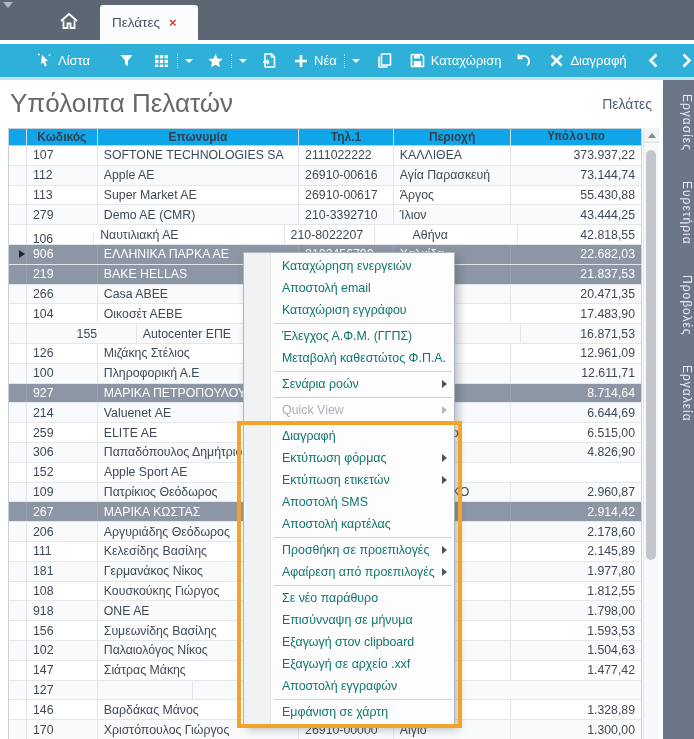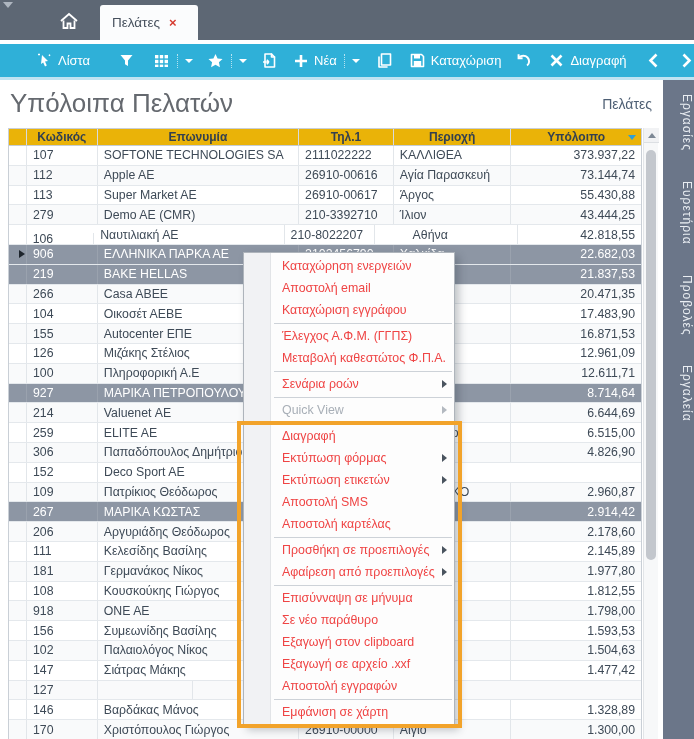--- a/index.html
+++ b/index.html
@@ -30,24 +30,24 @@
   .tcaret { width:0; height:0; border-left:4px solid transparent; border-right:4px solid transparent;
     border-top:4px solid #fff; }
 
   
   .page-title { position:absolute; left:10px; top:88px; font-size:26px; color:#65696f; }
   .page-subtitle { position:absolute; right:42px; top:96px; font-size:14px; color:#4e5f74; }
 
   
   .grid { position:absolute; left:8px; top:128px; width:634px; height:611px;
     border:1px solid #c9cfd6; border-bottom:none; font-size:12.3px; background:#fff; }
-  .ghead { display:flex; height:17px; background:#eab308; border-bottom:1px solid #c6cdd4; }
+  .ghead { display:flex; height:17px; background:#0ea5e9; border-bottom:1px solid #c6cdd4; }
   .gh { font-weight:bold; color:#33404f; font-size:12px; display:flex; align-items:center;
     justify-content:center; border-right:1px solid #d6dbe0; position:relative; }
-  .gh:last-child { border-right:none; }
+  .gh:last-child { border-right:none;font-family:Liberation Mono, monospace; }
   .sort-down { position:absolute; right:5px; top:6px; width:0; height:0;
     border-left:4px solid transparent; border-right:4px solid transparent; border-top:5px solid #2e9fd4; }
   .grow { display:flex; height:19.8px; border-bottom:1px solid #e4e8ec; background:#fff; }
   .grow.alt { background:#f9fafb; }
   .grow.sel { background:#8d96a4; }
   .grow.sel .gc { color:#fff; border-right-color:#9aa2ae; }
   .gc { color:#3e4a57; display:flex; align-items:center; padding:0 6px; overflow:hidden;
     white-space:nowrap; border-right:1px solid #e2e6ea; position:relative; }
   .gc.num { justify-content:flex-end; }
   .gc:last-child { border-right:none; }
@@ -69,21 +69,21 @@
   .side-tabs { position:absolute; left:663px; top:80px; width:31px; height:659px; background:#6b7689; }
   .side-tab { writing-mode:vertical-rl; color:#e9edf2; font-size:12px; letter-spacing:1px;
     padding:10px 0; margin:4px auto 10px auto; display:block; text-align:center; width:100%; cursor:pointer; }
 
   
   .cmenu { position:absolute; left:243px; top:252px; width:212px; background:#fdfdfd;
     border:1px solid #aeb4bb; box-shadow:4px 4px 8px rgba(40,50,60,.28); padding:2px 0; z-index:10; }
   .cmenu-gutter { position:absolute; left:0; top:0; bottom:0; width:27px; background:#f1f2f4;
     border-right:1px solid #e2e4e7; }
   .mi { position:relative; height:22px; display:flex; align-items:center; padding-left:38px;
-    padding-right:8px; font-size:12.4px; color:#ef4444; cursor:pointer; }
+    padding-right:8px; font-size:12.4px; color:#0f766e; cursor:pointer; }
   .mi.disabled { color:#a8afb7; cursor:default; }
   .mi .subarrow { position:absolute; right:7px; top:7px; width:0; height:0;
     border-top:4px solid transparent; border-bottom:4px solid transparent; border-left:5px solid #4a545f; }
   .mi.disabled .subarrow { border-left-color:#b3b9c0; }
   .msep { height:1px; background:#cdd2d8; margin:1.5px 2px 1.5px 30px; }
 
   
   .orange-box { position:absolute; left:237px; top:421px; width:225px; height:307px;
     border:4px solid #f2a32a; z-index:11; pointer-events:none; }
 </style>
@@ -304,21 +304,21 @@
       <div class="grow">
         <div class="gc " style="width: 18px;"></div>
         <div class="gc " style="width: 71px;">104</div>
         <div class="gc " style="width: 202px;">Οικοσέτ ΑΕΒΕ</div>
         <div class="gc " style="width: 95px;"></div>
         <div class="gc " style="width: 118px;"></div>
         <div class="gc num" style="width: 130px;">17.483,90</div>
       </div>
       <div class="grow alt">
         <div class="gc " style="width: 18px;"></div>
-        <div class="gc " style="width: 71px;">155</div>
+        <div class="gc " style="width: 71px; margin-left: 44px;">155</div>
         <div class="gc " style="width: 202px;">Autocenter ΕΠΕ</div>
         <div class="gc " style="width: 95px;"></div>
         <div class="gc " style="width: 118px;"></div>
         <div class="gc num" style="width: 130px;">16.871,53</div>
       </div>
       <div class="grow">
         <div class="gc " style="width: 18px;"></div>
         <div class="gc " style="width: 71px;">126</div>
         <div class="gc " style="width: 202px;">Μιζάκης Στέλιος</div>
         <div class="gc " style="width: 95px;"></div>
@@ -363,21 +363,21 @@
         <div class="gc " style="width: 18px;"></div>
         <div class="gc " style="width: 71px;">306</div>
         <div class="gc " style="width: 202px;">Παπαδόπουλος Δημήτριος</div>
         <div class="gc " style="width: 95px;"></div>
         <div class="gc " style="width: 118px;"></div>
         <div class="gc num" style="width: 130px;">4.826,90</div>
       </div>
       <div class="grow">
         <div class="gc " style="width: 18px;"></div>
         <div class="gc " style="width: 71px;">152</div>
-        <div class="gc " style="width: 202px;">Deco Sport AE</div>
+        <div class="gc " style="width: 202px;">Apple Sport AE</div>
         <div class="gc " style="width: 95px;"></div>
         <div class="gc " style="width: 118px;"></div>
       </div>
       <div class="grow alt">
         <div class="gc " style="width: 18px;"></div>
         <div class="gc " style="width: 71px;">109</div>
         <div class="gc " style="width: 202px;">Πατρίκιος Θεόδωρος</div>
         <div class="gc " style="width: 95px;"></div>
         <div class="gc " style="width: 118px;">
           <span class="tail">ΚΟ</span>
@@ -545,26 +545,26 @@
       <div class="mi">
         <span>Προσθήκη σε προεπιλογές</span>
         <span class="subarrow"></span>
       </div>
       <div class="mi">
         <span>Αφαίρεση από προεπιλογές</span>
         <span class="subarrow"></span>
       </div>
       <div class="msep"></div>
       <div class="mi">
+        <span>Σε νέο παράθυρο</span>
+      </div>
+      <div class="mi">
         <span>Επισύνναψη σε μήνυμα</span>
       </div>
       <div class="mi">
-        <span>Σε νέο παράθυρο</span>
-      </div>
-      <div class="mi">
         <span>Εξαγωγή στον clipboard</span>
       </div>
       <div class="mi">
         <span>Εξαγωγή σε αρχείο .xxf</span>
       </div>
       <div class="mi">
         <span>Αποστολή εγγραφών</span>
       </div>
       <div class="msep"></div>
       <div class="mi">

